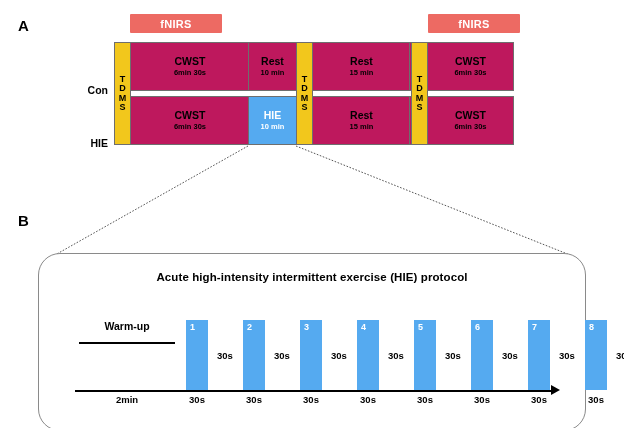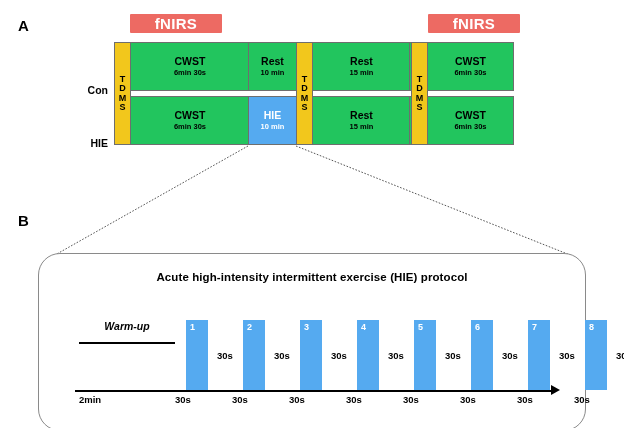--- a/index.html
+++ b/index.html
@@ -19,28 +19,28 @@
 
   .row-label{
     position:absolute;font-size:10.5px;font-weight:bold;text-align:right;width:46px;margin-top:22px;
   }
   #row-label-con{left:62px;top:62px;}
   #row-label-hie{left:62px;top:115px;}
 
   .fnirs-bar{
     position:absolute;height:19px;background:#ED6A63;border-radius:1px;
     display:flex;align-items:center;justify-content:center;
-    color:#ffffff;font-size:15px;font-weight:bold;letter-spacing:.3px;
+    color:#ffffff;font-size:11px;font-weight:bold;letter-spacing:.3px;
   }
   #fnirs-left{left:130px;top:14px;width:92px;}
   #fnirs-right{left:428px;top:14px;width:92px;}
 
   .timeline-row{
     position:absolute;left:114px;width:400px;height:49px;
-    border:1px solid #6e6e6e;box-sizing:border-box;background:#22c55e;
+    border:1px solid #6e6e6e;box-sizing:border-box;background:#be185d;
   }
   #row-con{top:42px;}
   #row-hie{top:96px;}
 
   .seg{
     position:absolute;top:0;height:100%;box-sizing:border-box;
     display:flex;flex-direction:column;align-items:center;justify-content:center;
     border-right:1px solid #6e6e6e;
   }
   .seg:last-child{border-right:none;}
@@ -89,31 +89,31 @@
   .bar{
     position:absolute;bottom:-4px;width:22px;background:#55AAF0;
   }
   .bar .num{
     position:absolute;left:4px;top:2px;color:#fff;font-size:9px;font-weight:bold;
   }
   .rest-lab{
     position:absolute;font-size:9.5px;font-weight:bold;
   }
   .tick-lab{
-    position:absolute;top:100px;font-size:9.5px;font-weight:bold;text-align:left;
+    position:absolute;top:100px;font-size:9.5px;font-weight:bold;text-align:center;
   }
 
   #warmup-block{
     position:absolute;left:22px;bottom:-4px;width:96px;height:25px;
     background:#55AAF0;display:flex;align-items:center;justify-content:center;
     color:#fff;font-size:9.5px;font-weight:bold;
   }
   #warmup-rule{position:absolute;left:22px;top:48px;width:96px;height:2px;background:#000;}
   #warmup-text{position:absolute;left:22px;top:26px;width:96px;text-align:center;
-    font-size:10.5px;font-weight:bold;font-style:italic;}
+    font-size:10.5px;font-weight:bold;}
 </style>
 </head>
 <body>
 
 <div class="panel-label" id="panel-a-label">A</div>
 
 <div id="panel-a">
 
   <div class="fnirs-bar" id="fnirs-left">fNIRS</div>
   <div class="fnirs-bar" id="fnirs-right">fNIRS</div>

